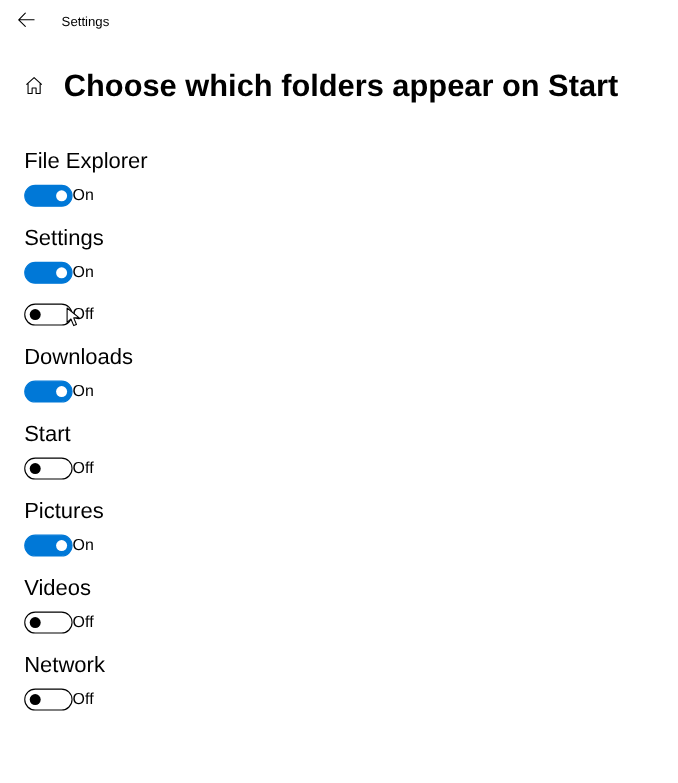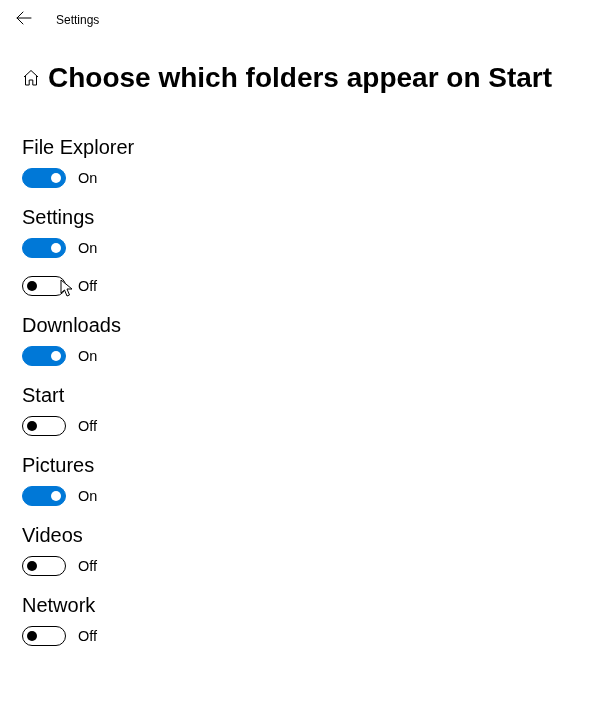--- a/index.html
+++ b/index.html
@@ -24,21 +24,21 @@
       display: flex; align-items: center; justify-content: center;
       cursor: pointer;
     }
     .top-title {
       font-size: 12px;
       font-weight: 400;
     }
     .header-row {
       display: flex;
       align-items: center;
-      gap: 8px;
+      gap: 18px;
       padding: 22px 0 0 22px;
     }
     .home-icon {
       width: 18px; height: 18px;
       display: flex; align-items: center; justify-content: center;
     }
     .page-title {
       font-size: 28px;
       font-weight: 600;
       letter-spacing: 0px;
@@ -49,21 +49,20 @@
     .setting-item { margin-bottom: 18px; }
     .setting-label {
       font-size: 20px;
       font-weight: 400;
       margin-bottom: 9px;
       display: block;
     }
     .toggle-row {
       display: flex;
       align-items: center;
-      gap: 12px;
     }
     .toggle {
       position: relative;
       width: 44px;
       height: 20px;
       border-radius: 10px;
       cursor: pointer;
     }
     .toggle.on {
       background: #0078d7;

